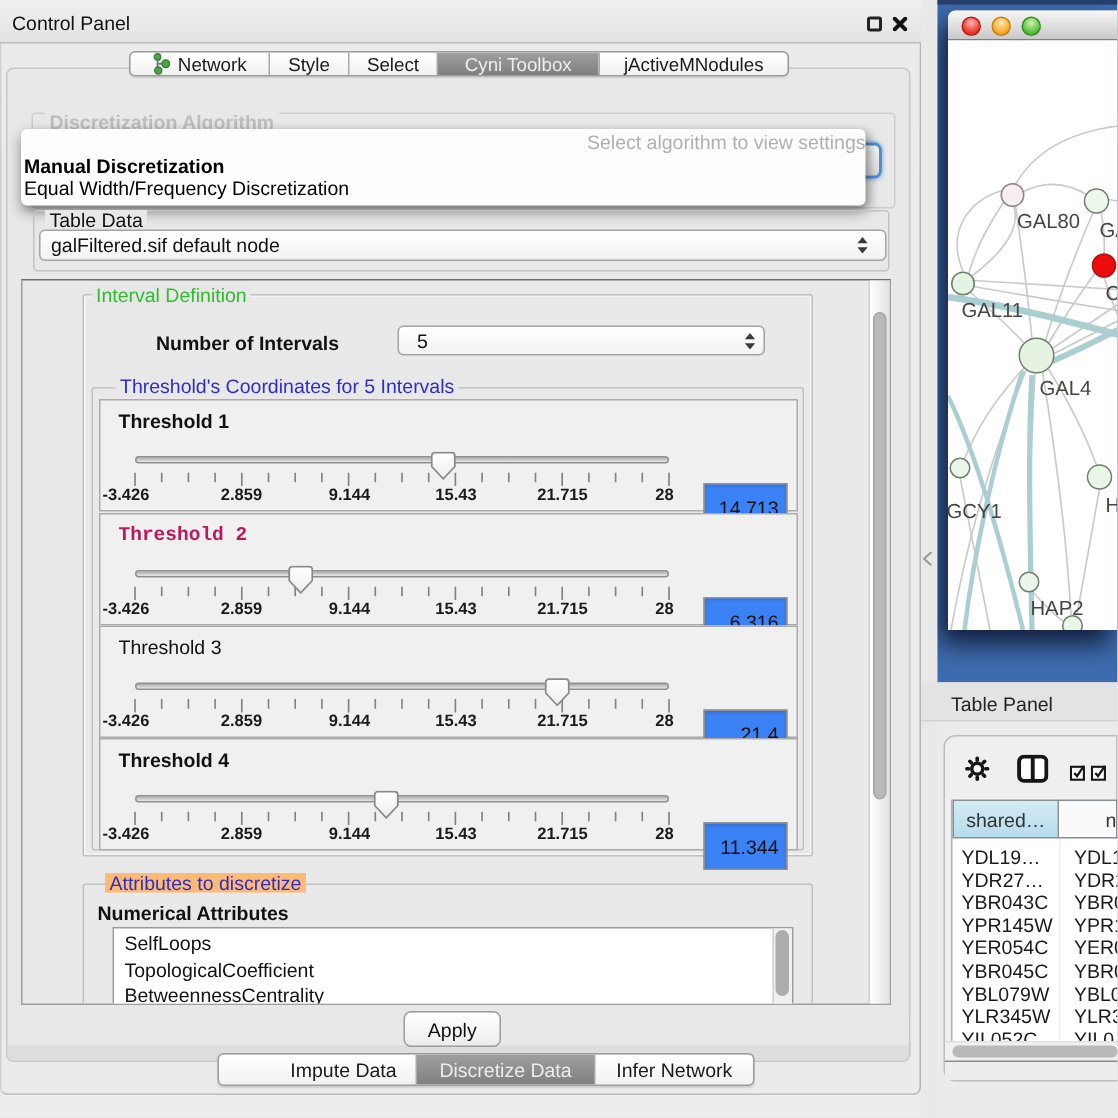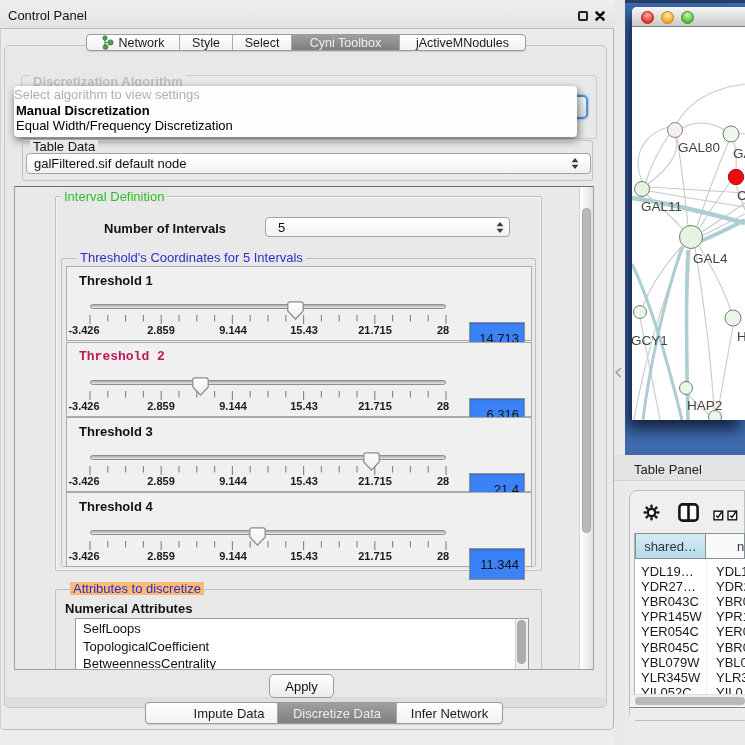--- a/index.html
+++ b/index.html
@@ -37,21 +37,21 @@
       </svg>Network</div>
 <div style="width:52px;">Style</div>
 <div style="width:58px;">Select</div>
 <div class="sel" style="width:107px;">Cyni Toolbox</div>
 <div style="width:125px;">jActiveMNodules</div>
 </div>
 <div class="ab" style="left:21px;top:75px;width:576px;height:64px;border:1px solid #cdcdcd;border-radius:3px;box-sizing:border-box;"></div>
 <div class="ab" style="left:30px;top:74px;font-size:13px;font-weight:bold;color:#bdbdbd;background:#e8e8e8;padding:0 3px;">Discretization Algorithm</div>
 <div class="ab" style="left:566px;top:95px;width:22px;height:24px;border:2px solid #4d90d6;border-radius:5px;background:linear-gradient(#f6f6f6,#dcdcdc);box-shadow:0 0 3px rgba(77,144,214,0.8);box-sizing:border-box;"></div>
 <div class="ab" style="left:14px;top:86px;width:563px;height:51px;background:#fdfdfd;border-radius:4px;box-shadow:0 4px 9px rgba(0,0,0,0.38),3px 2px 6px rgba(0,0,0,0.18);"></div>
-<div class="ab" style="left:14px;top:87px;width:563px;text-align:left;font-size:13px;color:#b0b0b0;">Select algorithm to view settings</div>
+<div class="ab" style="left:14px;top:87px;width:563px;text-align:right;font-size:13px;color:#b0b0b0;">Select algorithm to view settings</div>
 <div class="ab" style="left:16px;top:103px;font-size:13px;font-weight:bold;color:#000;">Manual Discretization</div>
 <div class="ab" style="left:16px;top:118px;font-size:13px;color:#000;">Equal Width/Frequency Discretization</div>
 <div class="ab" style="left:22px;top:140px;width:571px;height:41px;border:1px solid #c2c2c2;border-radius:3px;box-sizing:border-box;"></div>
 <div class="gt" style="left:30px;top:140px;color:#111;background:#e8e8e8;">Table Data</div>
 <div class="combo" style="left:26px;top:153px;width:565px;height:21px;padding-left:7px;box-sizing:border-box;">galFiltered.sif default node</div>
 <svg class="ab" style="left:571px;top:158px;" width="8" height="11" viewBox="0 0 8 11">
     <path d="M4 0 L7.4 4.2 L0.6 4.2 Z" fill="#3a3a3a"></path>
     <path d="M4 11 L7.4 6.8 L0.6 6.8 Z" fill="#3a3a3a"></path>
   </svg>
 <div class="ab" style="left:14px;top:186px;width:580px;height:484px;background:#e9e9e9;border:1px solid #9e9e9e;border-top-color:#6e6e6e;box-sizing:border-box;"></div>
@@ -145,21 +145,21 @@
     <path d="M3 0.8 H14 Q16.2 0.8 16.2 3 V10 L8.5 18.2 L0.8 10 V3 Q0.8 0.8 3 0.8 Z" fill="url(#tg)" stroke="#8a8a8a" stroke-width="1.2"></path>
     <defs>
       <linearGradient id="tg" x1="0" y1="0" x2="0" y2="1">
         <stop offset="0" stop-color="#ffffff"></stop>
         <stop offset="1" stop-color="#ededed"></stop>
       </linearGradient>
     </defs>
   </svg>
 <div class="vbox" style="left:469px;top:374px;width:56px;height:32px;padding-right:5px;box-sizing:border-box;">6.316</div>
 <div class="ab" style="left:66px;top:417px;width:466px;height:75px;background:#f0f0f0;border:1px solid #ababab;box-sizing:border-box;"></div>
-<div class="ab" style="left:79px;top:424px;font-size:13px;font-weight:bold;color:#111;">Threshold 3</div>
+<div class="ab" style="left:79px;top:424px;font-size:13px;font-weight:normal;color:#111;">Threshold 3</div>
 <div class="ab" style="left:90px;top:455px;width:356px;height:5px;background:linear-gradient(#aaaaaa,#e8e8e8);border:1px solid #8f8f8f;border-radius:3px;box-sizing:border-box;"></div>
 <svg class="ab" style="left:89px;top:466px;" width="359" height="10" viewBox="0 0 359 10">
     <line x1="1.0" y1="0" x2="1.0" y2="9" stroke="#828282" stroke-width="1.1"></line>
     <line x1="18.8" y1="0" x2="18.8" y2="6.5" stroke="#828282" stroke-width="1.1"></line>
     <line x1="36.6" y1="0" x2="36.6" y2="6.5" stroke="#828282" stroke-width="1.1"></line>
     <line x1="54.4" y1="0" x2="54.4" y2="6.5" stroke="#828282" stroke-width="1.1"></line>
     <line x1="72.2" y1="0" x2="72.2" y2="9" stroke="#828282" stroke-width="1.1"></line>
     <line x1="90.0" y1="0" x2="90.0" y2="6.5" stroke="#828282" stroke-width="1.1"></line>
     <line x1="107.8" y1="0" x2="107.8" y2="6.5" stroke="#828282" stroke-width="1.1"></line>
     <line x1="125.6" y1="0" x2="125.6" y2="6.5" stroke="#828282" stroke-width="1.1"></line>

